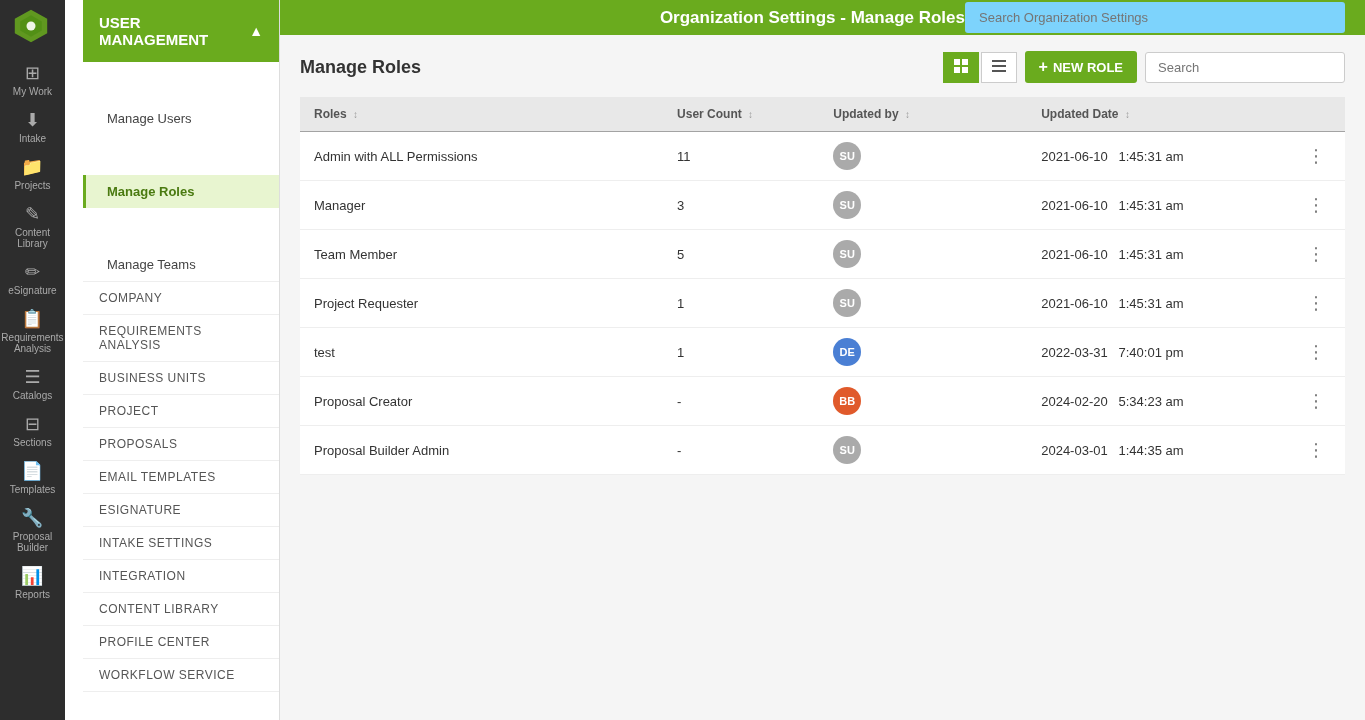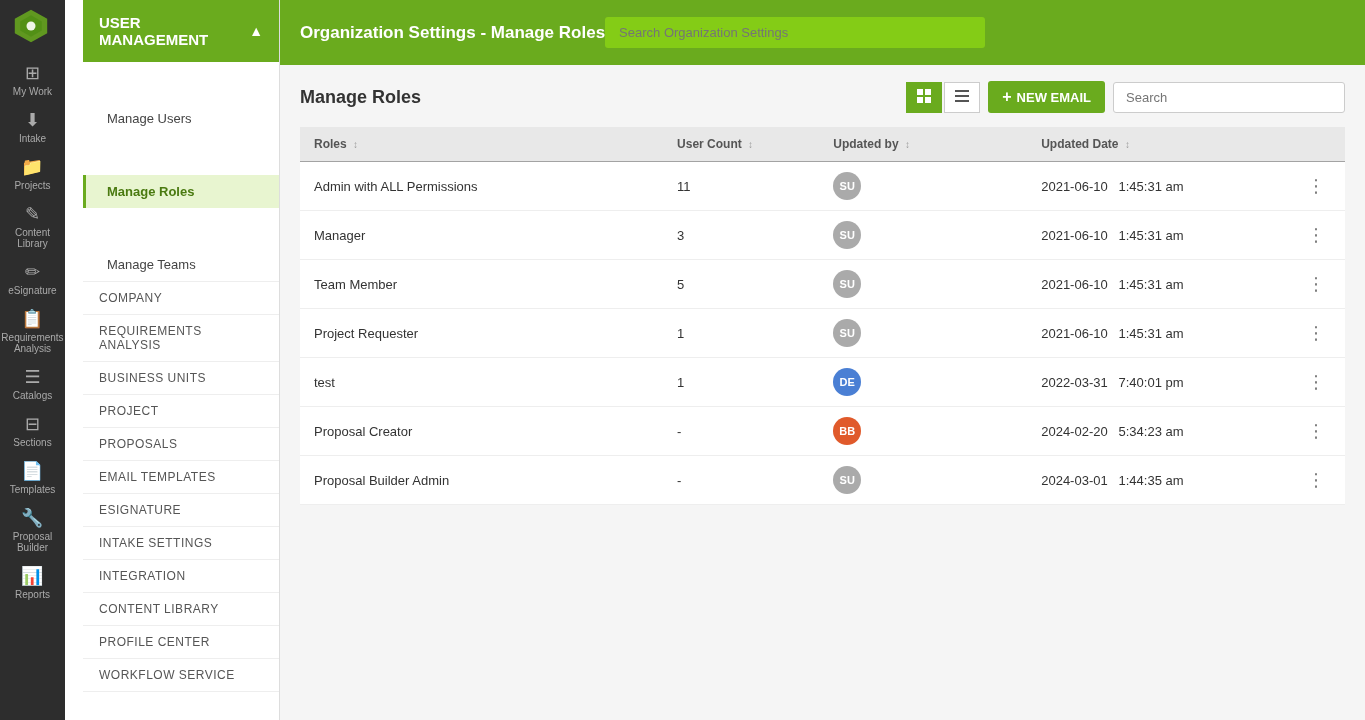--- a/index.html
+++ b/index.html
@@ -86,33 +86,33 @@
     .main-content {
       flex: 1;
       display: flex;
       flex-direction: column;
       overflow: hidden;
     }
 
     
     .top-bar {
       background: #6aab1e;
-      padding: 17px 20px;
-      display: flex;
-      align-items: center;
-      justify-content: flex-start;
+      padding: 2px 20px;
+      display: flex;
+      align-items: center;
+      justify-content: flex-end;
       flex-shrink: 0;
     }
     .top-bar-title {
       color: #fff;
       font-size: 17px;
       font-weight: 600;
     }
     .top-search {
-      background: #84cc16;
+      background: #7dd3fc;
       border: none;
       border-radius: 3px;
       padding: 8px 14px;
       width: 380px;
       font-size: 13px;
       color: #555;
       outline: none;
     }
 
     
@@ -168,21 +168,21 @@
       border-radius: 3px;
       display: flex;
       align-items: center;
       gap: 5px;
     }
     .roles-search {
       background: #fff;
       border: 1px solid #ccc;
       border-radius: 3px;
       padding: 7px 12px;
-      width: 232px;
+      width: 200px;
       font-size: 13px;
       outline: none;
     }
 
     
     .roles-table {
       width: 100%;
       border-collapse: collapse;
       background: #fff;
     }
@@ -371,21 +371,21 @@
           <button class="view-btn" title="List view">
             <svg width="16" height="16" viewBox="0 0 16 16" fill="currentColor">
               <rect x="1" y="2" width="14" height="2"></rect>
                 <rect x="1" y="7" width="14" height="2"></rect>
                 <rect x="1" y="12" width="14" height="2"></rect>
             </svg>
           </button>
         </div>
         <button class="new-role-btn">
           <span style="font-size:16px; font-weight:bold;">+</span>
-          <span>NEW EMAIL</span>
+          <span>NEW ROLE</span>
         </button>
         <input class="roles-search" type="text" placeholder="Search" style="">
       </div>
     </div>
 
     <table class="roles-table">
       <thead>
         <tr>
           <th style="width:35%">
             <span>Roles</span>

